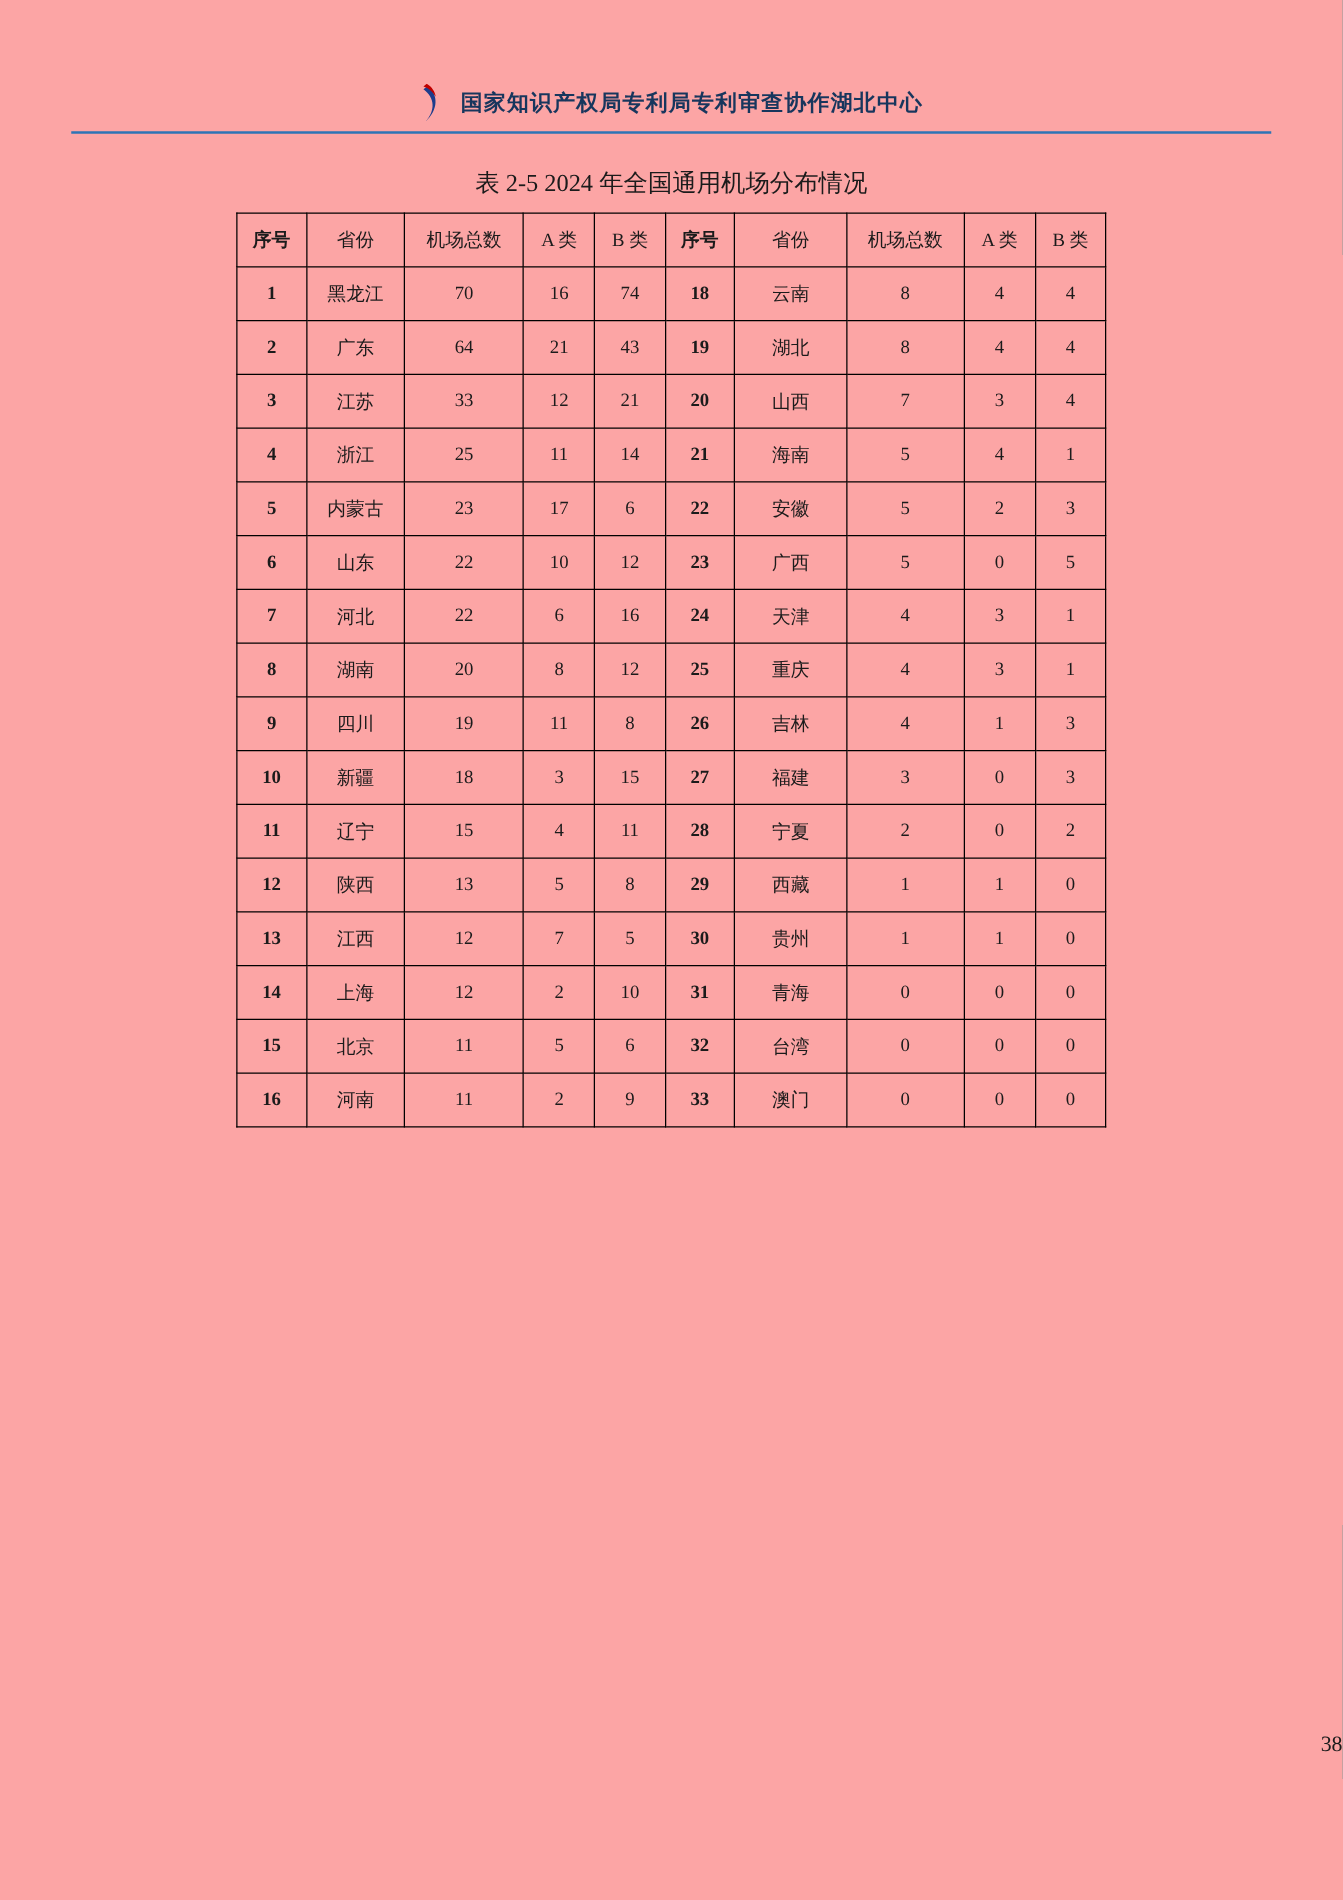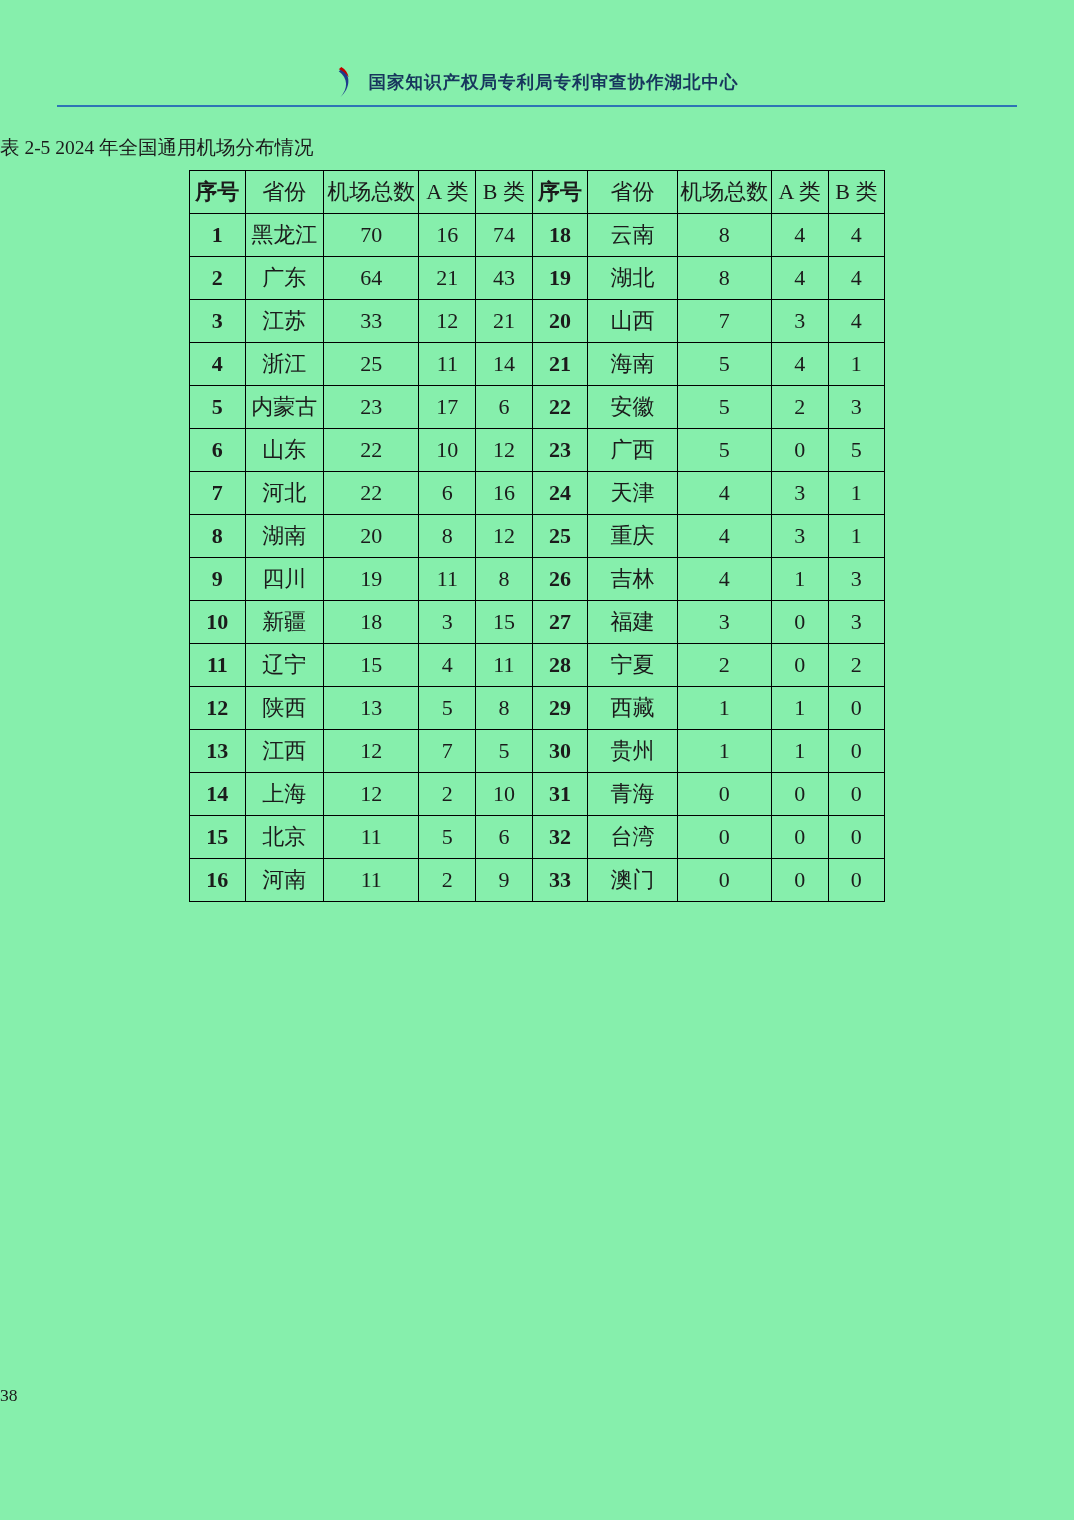--- a/index.html
+++ b/index.html
@@ -1,17 +1,17 @@
 <!DOCTYPE html>
 <html lang="zh"><head>
 <meta charset="utf-8">
 <style>
   html,body{margin:0;padding:0;background:#9e9e9e;}
   .page{
-    width:1074px;height:1520px;background:#86efac;margin:0 auto;
+    width:1074px;height:1520px;background:#fca5a5;margin:0 auto;
     position:relative;font-family:"Liberation Serif","DejaVu Serif",serif;
     color:#1b1b1b;overflow:hidden;
   }
   
   .hdr{padding-top:66px;}
   .hdr-inner{display:flex;justify-content:center;align-items:center;gap:12px;height:32px;}
   .hdr-title{
     font-family:"Liberation Sans","DejaVu Sans",sans-serif;
     font-weight:bold;font-size:17.5px;color:#17365d;letter-spacing:1px;
   }
@@ -20,33 +20,33 @@
   
   .content{margin:26px 144px 0 144px;font-size:21.5px;line-height:47px;text-align:justify;}
   .content p{margin:0;}
   p.indent{text-indent:2em;}
   h3.sec{
     margin:0;padding-left:26px;font-size:21px;line-height:47px;
     font-family:"Liberation Sans","DejaVu Sans",sans-serif;font-weight:bold;color:#1b1b1b;
   }
   
   .tbl-caption{
-    text-align:left;font-size:19.5px;line-height:30px;margin-top:24px;color:#1b1b1b;
+    text-align:center;font-size:19.5px;line-height:30px;margin-top:24px;color:#1b1b1b;
   }
   table.airports{
     border-collapse:collapse;margin:7px auto 0 auto;width:696px;table-layout:fixed;
-    font-size:22px;color:#1b1b1b;
+    font-size:15px;color:#1b1b1b;
   }
   table.airports td,table.airports th{
     border:1.4px solid #000;text-align:center;vertical-align:middle;
     height:42px;padding:0 2px;font-weight:normal;overflow:hidden;
   }
   table.airports .bold{font-weight:bold;}
   
-  .footer{position:absolute;left:0;right:0;top:1385px;text-align:left;font-size:17.5px;}
+  .footer{position:absolute;left:0;right:0;top:1385px;text-align:right;font-size:17.5px;}
 </style>
 </head>
 <body>
 
 <div class="page">
 
   <div class="hdr">
     <div class="hdr-inner">
       <svg class="logo" width="21" height="31" viewBox="0 0 24 36" aria-hidden="true">
         <path d="M7 2 C17 10 17 24 5 35 C14 25 14 13 3 5 Z" fill="#1e3c8c"></path>

